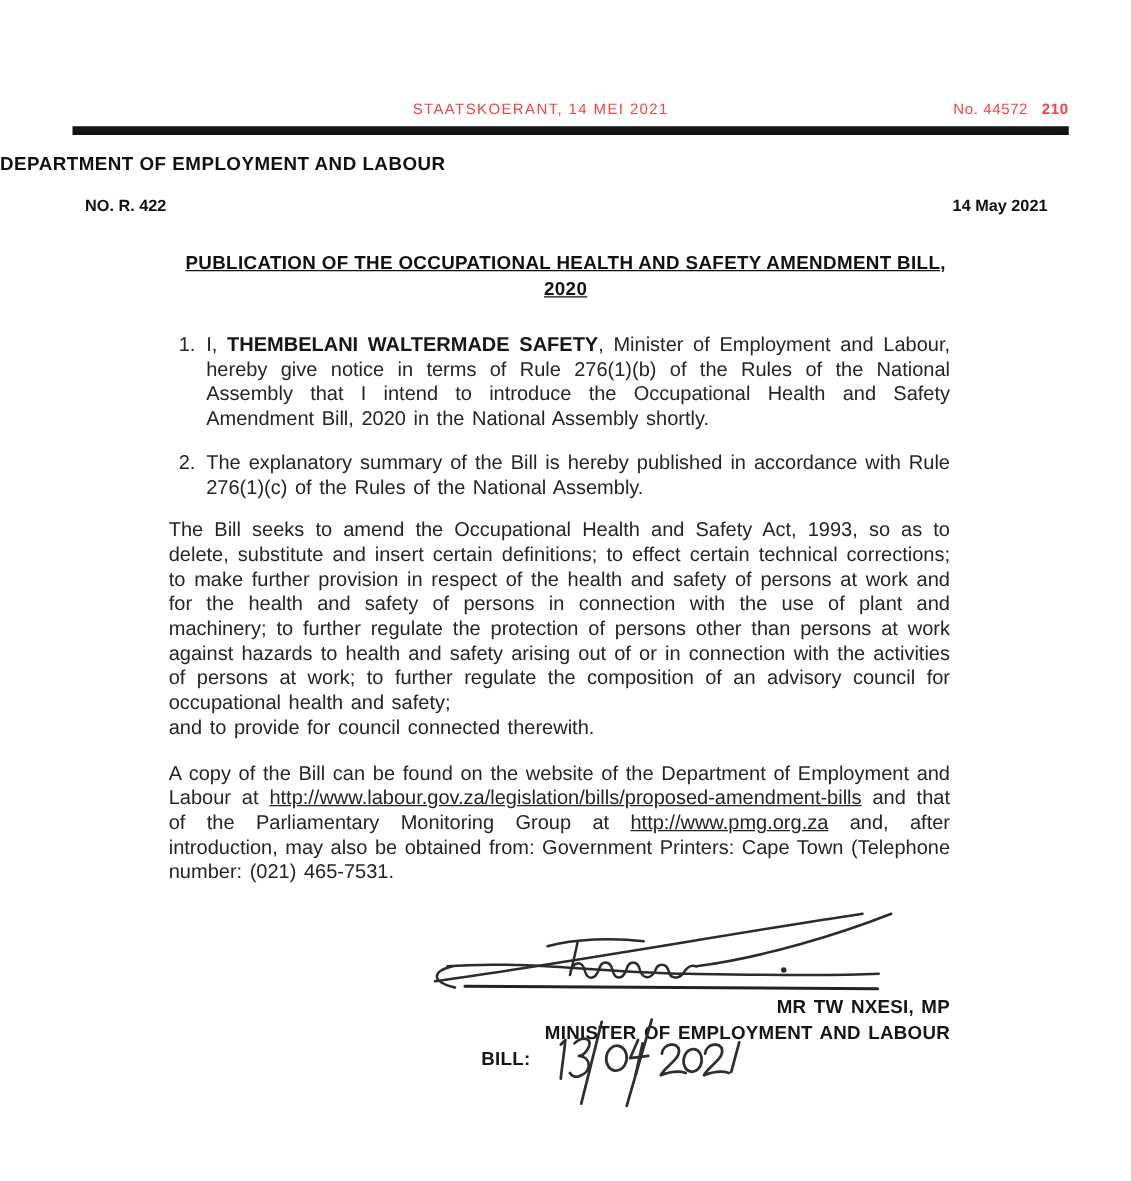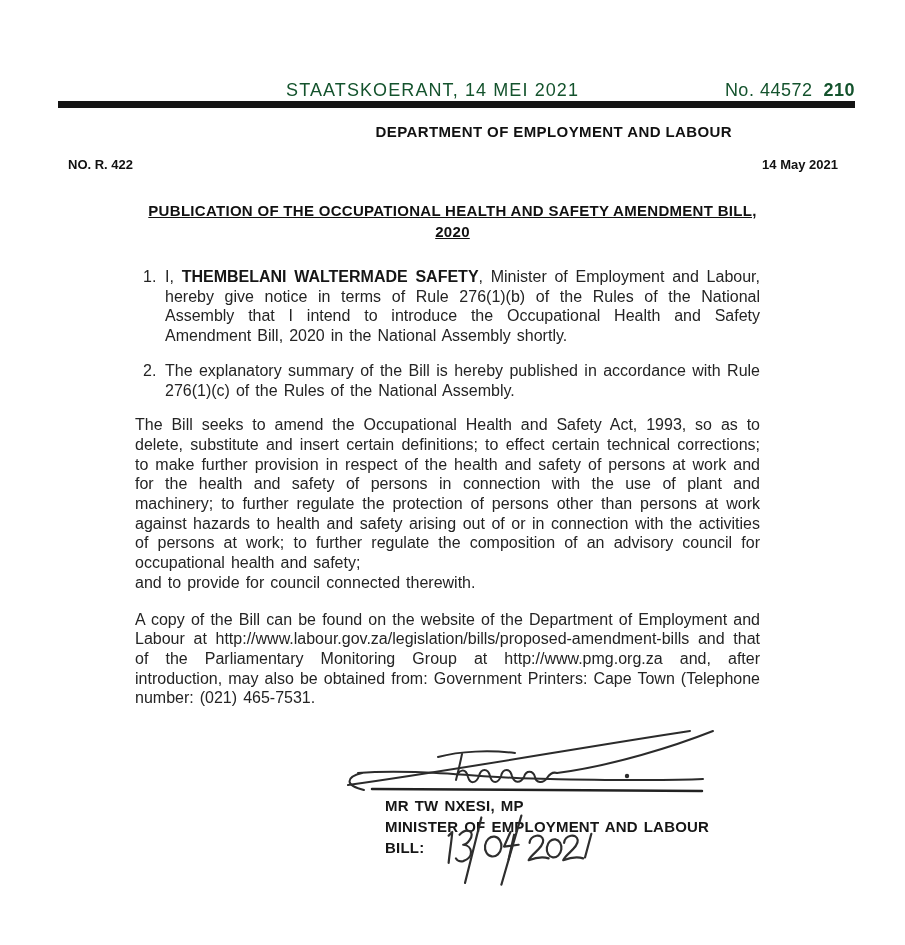--- a/index.html
+++ b/index.html
@@ -5,55 +5,55 @@
   html,body{margin:0;padding:0;background:#ffffff;}
   body{
     width:905px;height:945px;
     font-family:"Liberation Sans", sans-serif;
     color:#1d1d1d;
   }
   .page{position:relative;width:905px;height:945px;overflow:hidden;background:#fff;}
 
   
   .masthead{position:absolute;top:80px;left:58px;right:50px;height:16px;
-    font-size:18px;color:#14532d;}
+    font-size:12px;color:#ef4444;}
   .mh-center{position:absolute;left:47%;transform:translateX(-50%);
     white-space:nowrap;letter-spacing:1.1px;}
   .mh-right{position:absolute;right:0;top:0;white-space:nowrap;letter-spacing:0.5px;}
   .mh-page{font-weight:bold;margin-left:11px;}
   .rule{position:absolute;top:101px;left:58px;width:797px;height:7px;background:#141414;}
 
-  .dept{position:absolute;top:123px;left:0;width:732px;margin:0;text-align:right;
+  .dept{position:absolute;top:123px;left:0;width:732px;margin:0;text-align:left;
     font-size:15px;font-weight:bold;letter-spacing:0.4px;color:#111;}
 
   .notice-row{position:absolute;top:157px;left:68px;width:770px;
     display:flex;justify-content:space-between;
     font-size:13px;font-weight:bold;color:#111;}
 
   .doc-title{position:absolute;top:200px;left:140px;width:625px;margin:0;
     text-align:center;font-size:15px;line-height:21px;font-weight:bold;
     letter-spacing:0.3px;color:#111;text-decoration:underline;}
 
   
   .content{position:absolute;top:267px;left:135px;width:625px;
     font-size:16px;line-height:19.7px;word-spacing:1.6px;color:#242424;}
   .list-item{display:flex;margin:0 0 15px;padding-left:8px;}
   .num{flex:none;width:22px;}
   .item-text{flex:1;margin:0;text-align:justify;}
   .para{margin:0 0 16px;text-align:justify;}
   .para-body{margin:0;text-align:justify;}
   .para-close{margin:0 0 17px;text-align:left;}
-  .url{white-space:nowrap;}
+  .url{text-decoration:underline;white-space:nowrap;}
   b{color:#161616;}
 
   
   .sig-block{margin-top:4px;}
   .sig-svg{display:block;margin-left:205px;overflow:visible;}
   .sig-text{padding-left:250px;font-size:15px;font-weight:bold;
-    line-height:19px;color:#161616;letter-spacing:0.2px;}
+    line-height:19px;color:#161616;letter-spacing:0.2px;text-align:right;}
   .sig-text .line{margin-top:2px;}
   .date-row{display:flex;align-items:flex-start;margin-top:2px;height:26px;}
   .date-svg{margin:-26px 0 0 10px;overflow:visible;}
   .stroke{fill:none;stroke:#2b2b2b;stroke-width:2;stroke-linecap:round;stroke-linejoin:round;}
   .stroke-thick{fill:none;stroke:#222;stroke-width:2.5;stroke-linecap:round;}
   .hand{fill:none;stroke:#2e2e2e;stroke-width:2.4;stroke-linecap:round;stroke-linejoin:round;}
   .sr-only{position:absolute;width:1px;height:1px;overflow:hidden;clip:rect(0 0 0 0);opacity:0;}
 </style>
 </head>
 <body>

